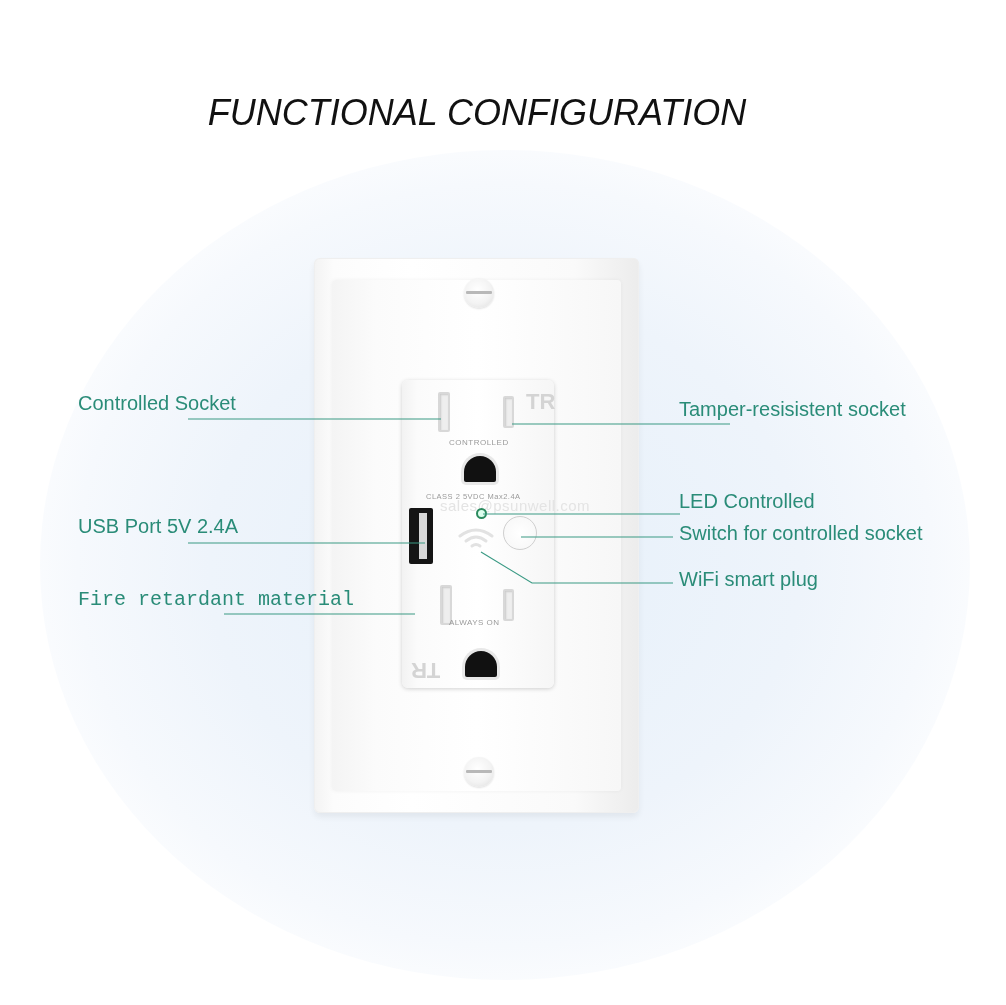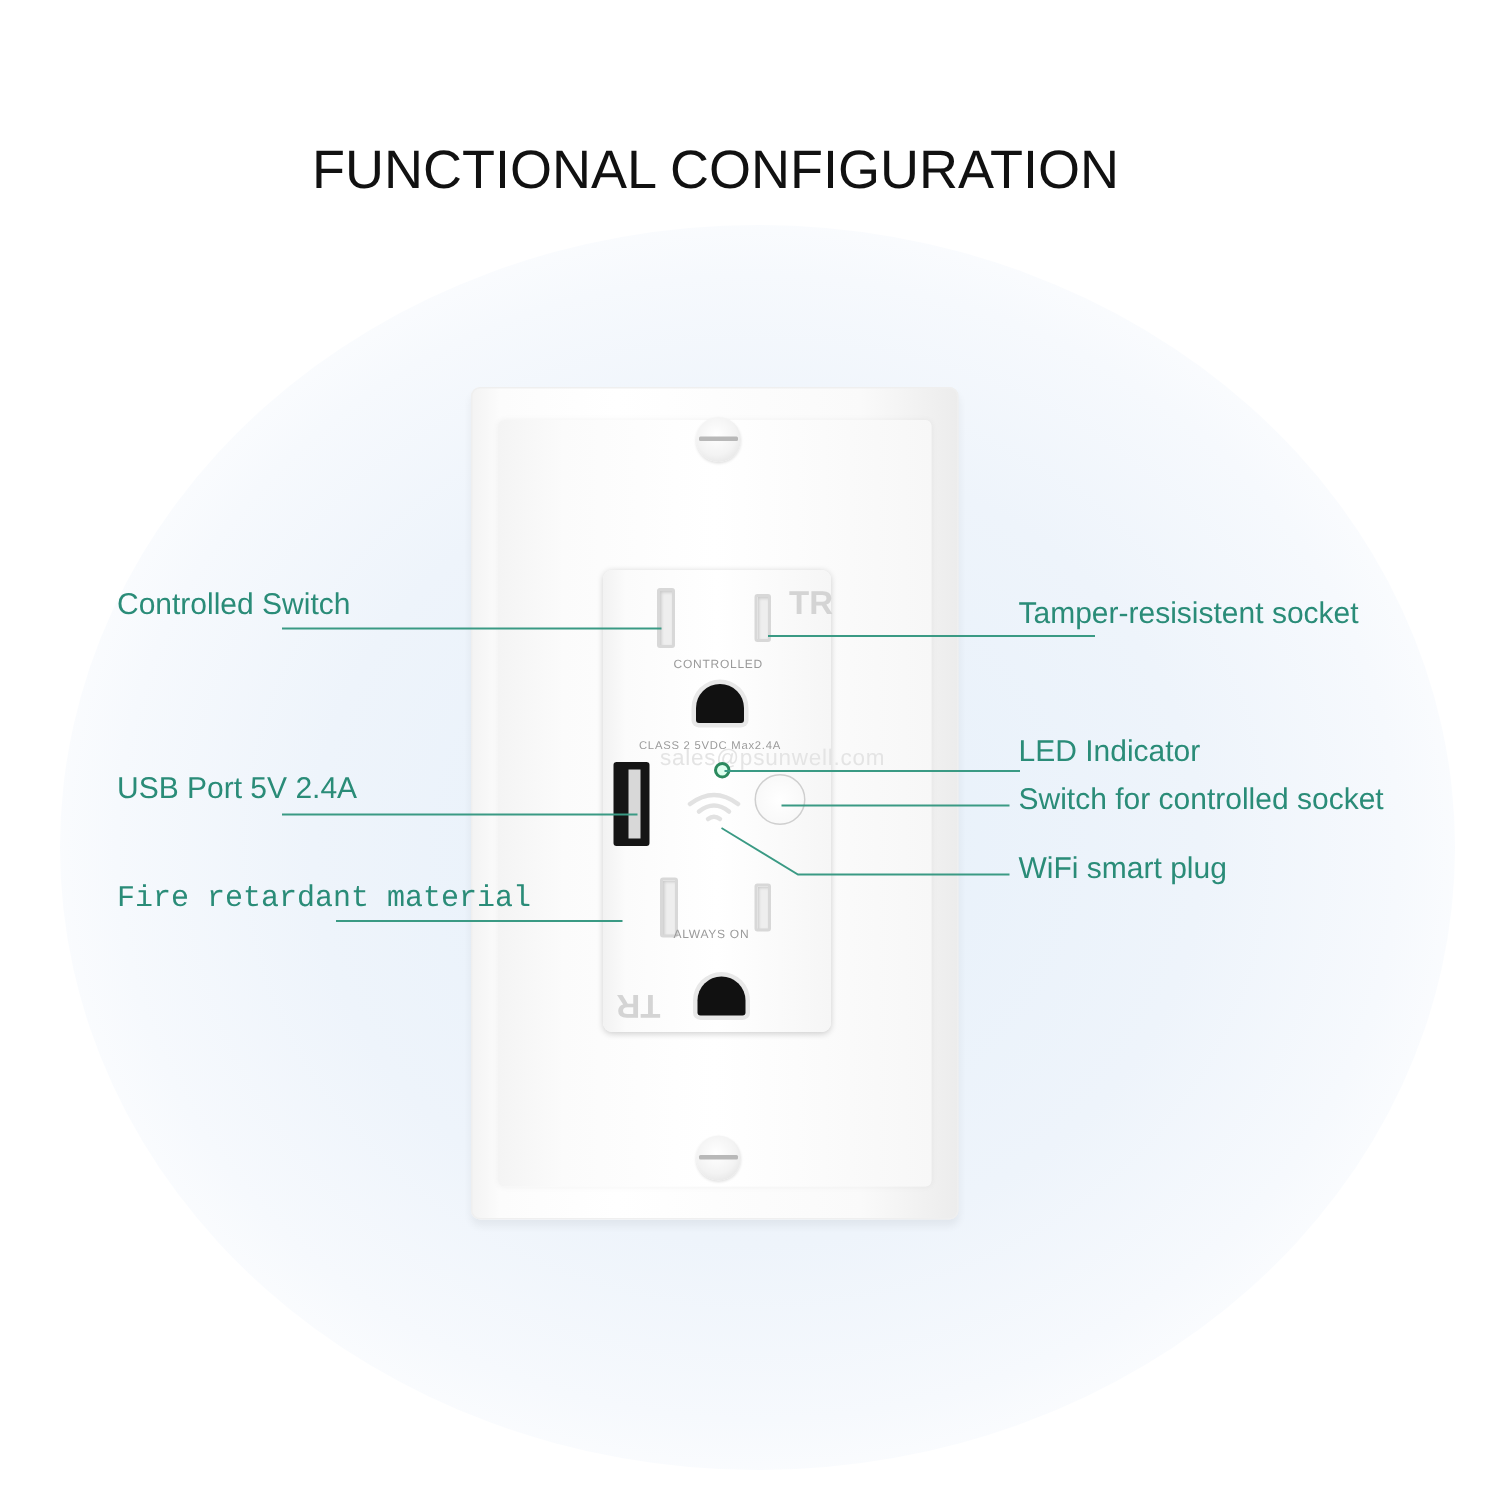--- a/index.html
+++ b/index.html
@@ -8,21 +8,21 @@
     background: #ffffff;
     font-family: "Liberation Sans", sans-serif;
   }
   .glow {
     position: absolute; left: 40px; top: 150px; width: 930px; height: 830px;
     border-radius: 50%;
     background: radial-gradient(ellipse at center, #e6f0fa 0%, #eef4fb 45%, #f6f9fd 65%, rgba(255,255,255,0) 80%);
   }
   .title {
     position: absolute; left: 0; width: 954px; top: 92px; text-align: center;
-    font-size: 36px; color: #111; letter-spacing: 0px;
+    font-size: 36px; color: #111; letter-spacing: 0px; font-style: italic;
   }
   .plate {
     position: absolute; left: 314px; top: 258px; width: 325px; height: 555px;
     background: linear-gradient(90deg, #f3f3f3 0%, #fcfcfc 6%, #ffffff 30%, #fafafa 80%, #ececec 100%);
     border-radius: 6px;
     box-shadow: 0 4px 6px rgba(0,0,0,0.06), inset 0 0 0 1px #efefef;
   }
   .plate-inner {
     position: absolute; left: 18px; top: 22px; right: 18px; bottom: 22px;
     background: linear-gradient(90deg, #f4f4f4 0%, #fbfbfb 15%, #ffffff 50%, #f7f7f7 100%);
@@ -129,20 +129,20 @@
 <svg class="lines" width="1006" height="1005">
   <line x1="188" y1="419" x2="441" y2="419" stroke="#3a9a84" stroke-width="1.2"></line>
   <line x1="188" y1="543" x2="425" y2="543" stroke="#3a9a84" stroke-width="1.2"></line>
   <line x1="224" y1="614" x2="415" y2="614" stroke="#3a9a84" stroke-width="1.2"></line>
   <line x1="512" y1="424" x2="730" y2="424" stroke="#3a9a84" stroke-width="1.2"></line>
   <line x1="483" y1="514" x2="680" y2="514" stroke="#3a9a84" stroke-width="1.2"></line>
   <line x1="521" y1="537" x2="673" y2="537" stroke="#3a9a84" stroke-width="1.2"></line>
   <polyline points="481,552 532,583 673,583" stroke="#3a9a84" stroke-width="1.2" fill="none"></polyline>
 </svg>
 
-<div class="label" style="left:78px; top:392px;">Controlled Switch</div>
+<div class="label" style="left:78px; top:392px;">Controlled Socket</div>
 <div class="label" style="left:78px; top:515px;">USB Port 5V 2.4A</div>
 <div class="label" style="left:78px; top:588px;font-family:Liberation Mono, monospace;">Fire retardant material</div>
 
 <div class="label" style="left:679px; top:398px;">Tamper-resisistent socket</div>
-<div class="label" style="left:679px; top:490px;">LED Indicator</div>
+<div class="label" style="left:679px; top:490px;">LED Controlled</div>
 <div class="label" style="left:679px; top:522px;">Switch for controlled socket</div>
 <div class="label" style="left:679px; top:568px;">WiFi smart plug</div>
 
 </body></html>

